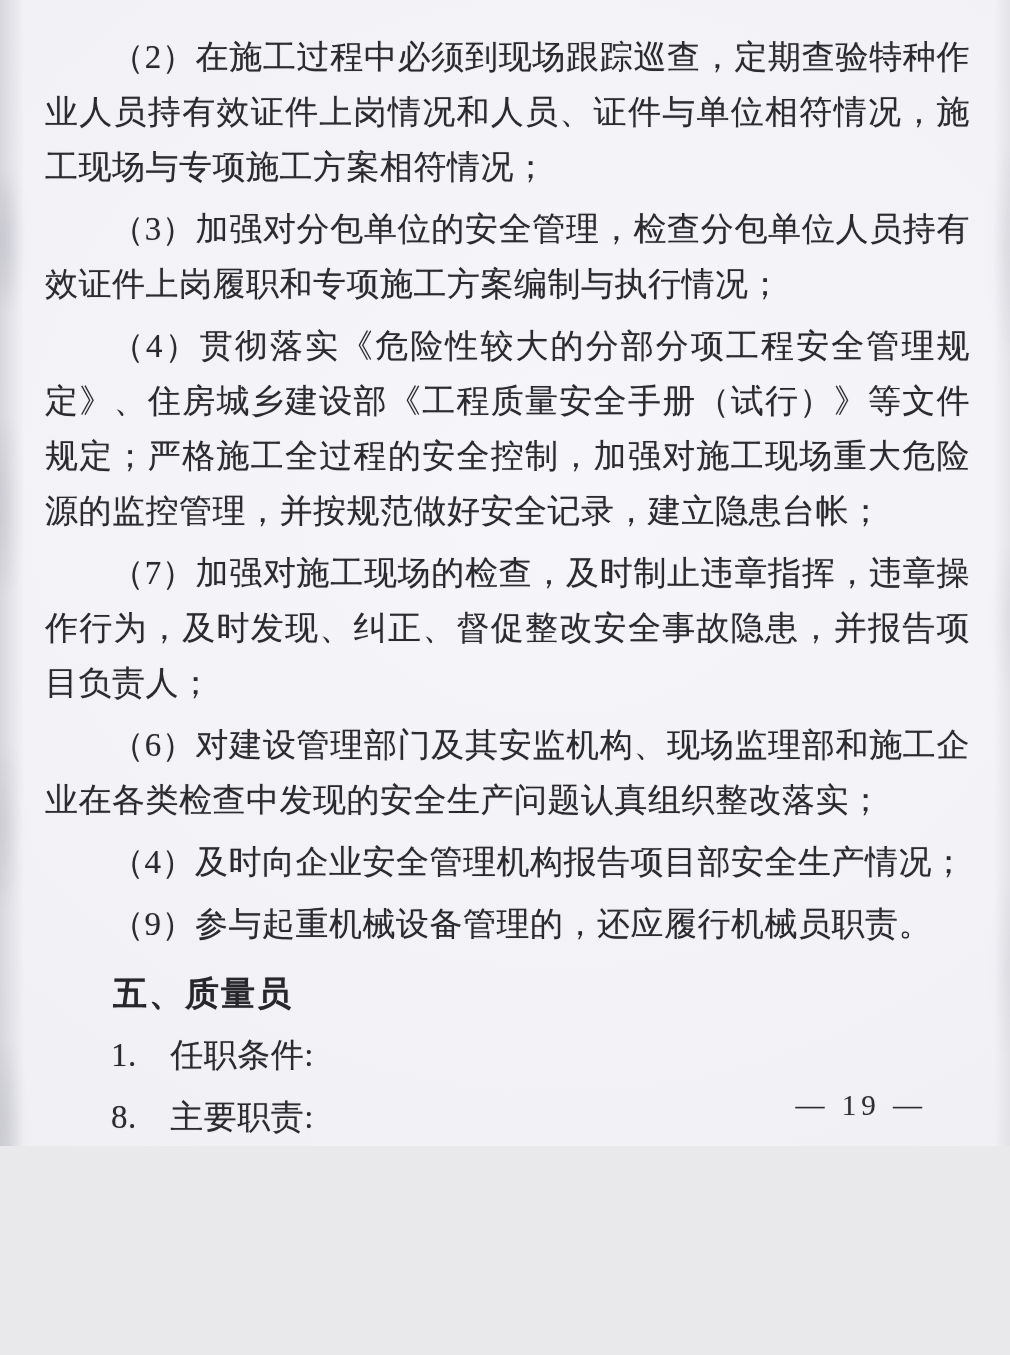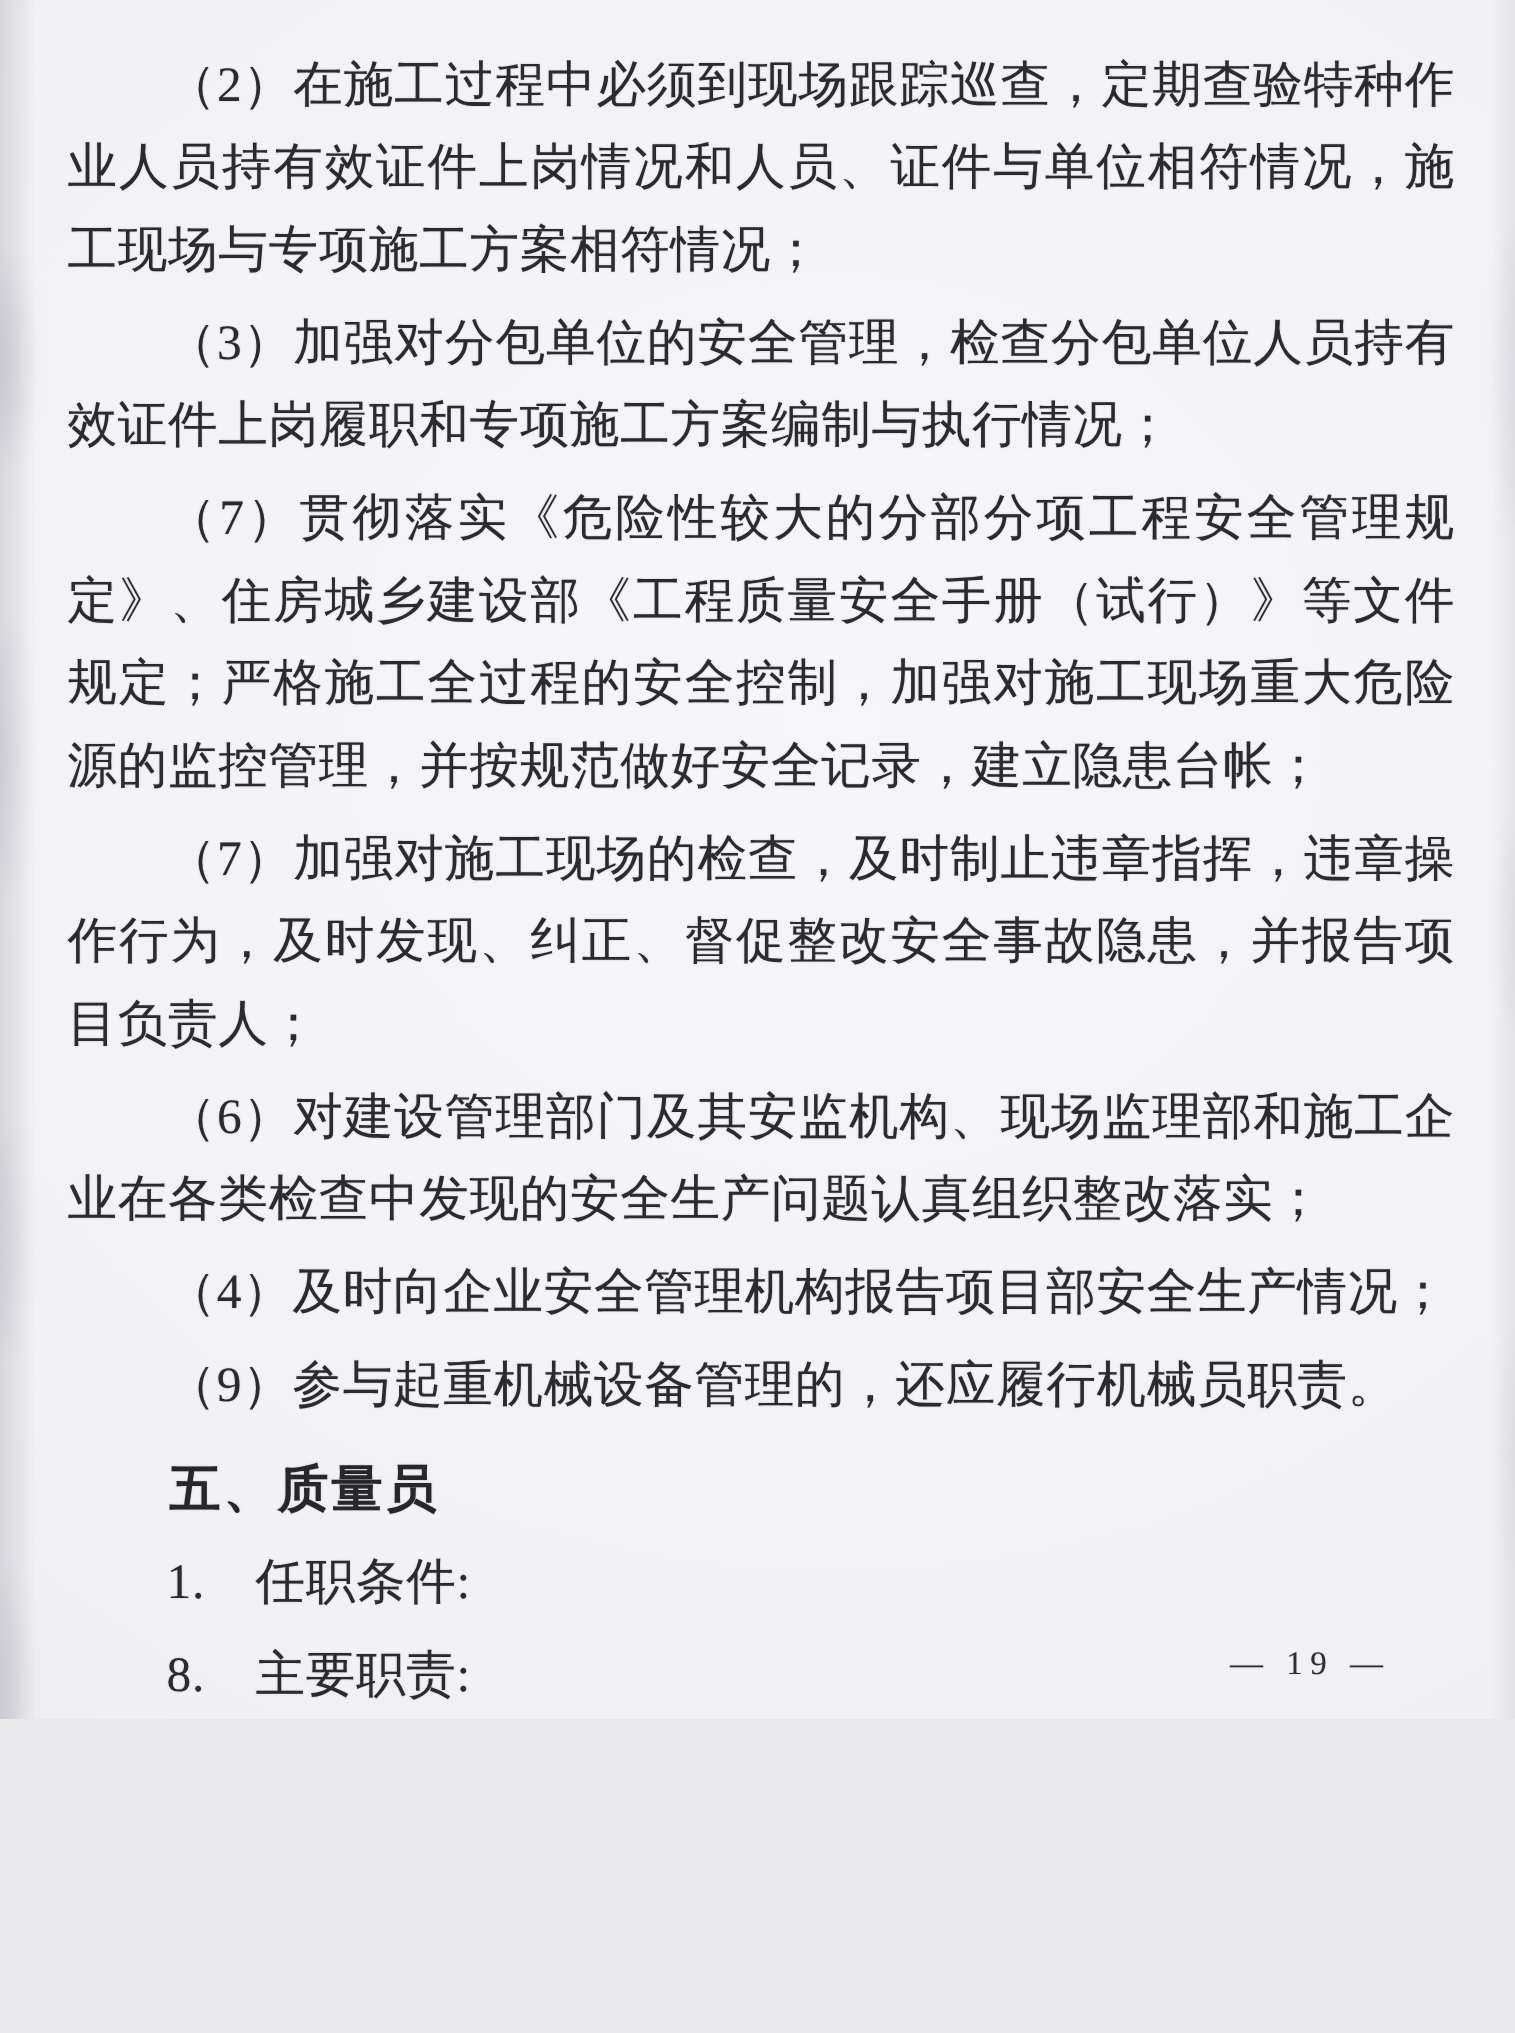--- a/index.html
+++ b/index.html
@@ -67,21 +67,21 @@
     font-weight: 700;
     font-size: 34px;
     line-height: 55px;
     letter-spacing: 2px;
     color: #26262b;
   }
   .page-number {
     position: absolute;
     right: 83px;
     bottom: 24px;
-    font-size: 22px;
+    font-size: 29px;
     letter-spacing: 5px;
     color: #2e2e33;
     text-shadow: 0 0 1px rgba(46,46,51,0.3);
     white-space: nowrap;
   }
 </style>
 </head>
 <body>
 
 <div class="page">
@@ -92,21 +92,21 @@
   <div class="smudge sm2"></div>
   <div class="smudge sm3"></div>
   <div class="smudge sm4"></div>
   <div class="smudge sm5"></div>
   <div class="smudge sm6"></div>
   <div class="smudge sm7"></div>
 
   <main class="content">
     <p>（2）在施工过程中必须到现场跟踪巡查，定期查验特种作业人员持有效证件上岗情况和人员、证件与单位相符情况，施工现场与专项施工方案相符情况；</p>
     <p>（3）加强对分包单位的安全管理，检查分包单位人员持有效证件上岗履职和专项施工方案编制与执行情况；</p>
-    <p>（7）贯彻落实《危险性较大的分部分项工程安全管理规定》、住房城乡建设部《工程质量安全手册（试行）》等文件规定；严格施工全过程的安全控制，加强对施工现场重大危险源的监控管理，并按规范做好安全记录，建立隐患台帐；</p>
+    <p>（4）贯彻落实《危险性较大的分部分项工程安全管理规定》、住房城乡建设部《工程质量安全手册（试行）》等文件规定；严格施工全过程的安全控制，加强对施工现场重大危险源的监控管理，并按规范做好安全记录，建立隐患台帐；</p>
     <p>（7）加强对施工现场的检查，及时制止违章指挥，违章操作行为，及时发现、纠正、督促整改安全事故隐患，并报告项目负责人；</p>
     <p>（6）对建设管理部门及其安监机构、现场监理部和施工企业在各类检查中发现的安全生产问题认真组织整改落实；</p>
     <p>（4）及时向企业安全管理机构报告项目部安全生产情况；</p>
     <p>（9）参与起重机械设备管理的，还应履行机械员职责。</p>
     <h2>五、质量员</h2>
     <p>1.　任职条件:</p>
     <p>8.　主要职责:</p>
   </main>
 
   <div class="page-number">— 19 —</div>

